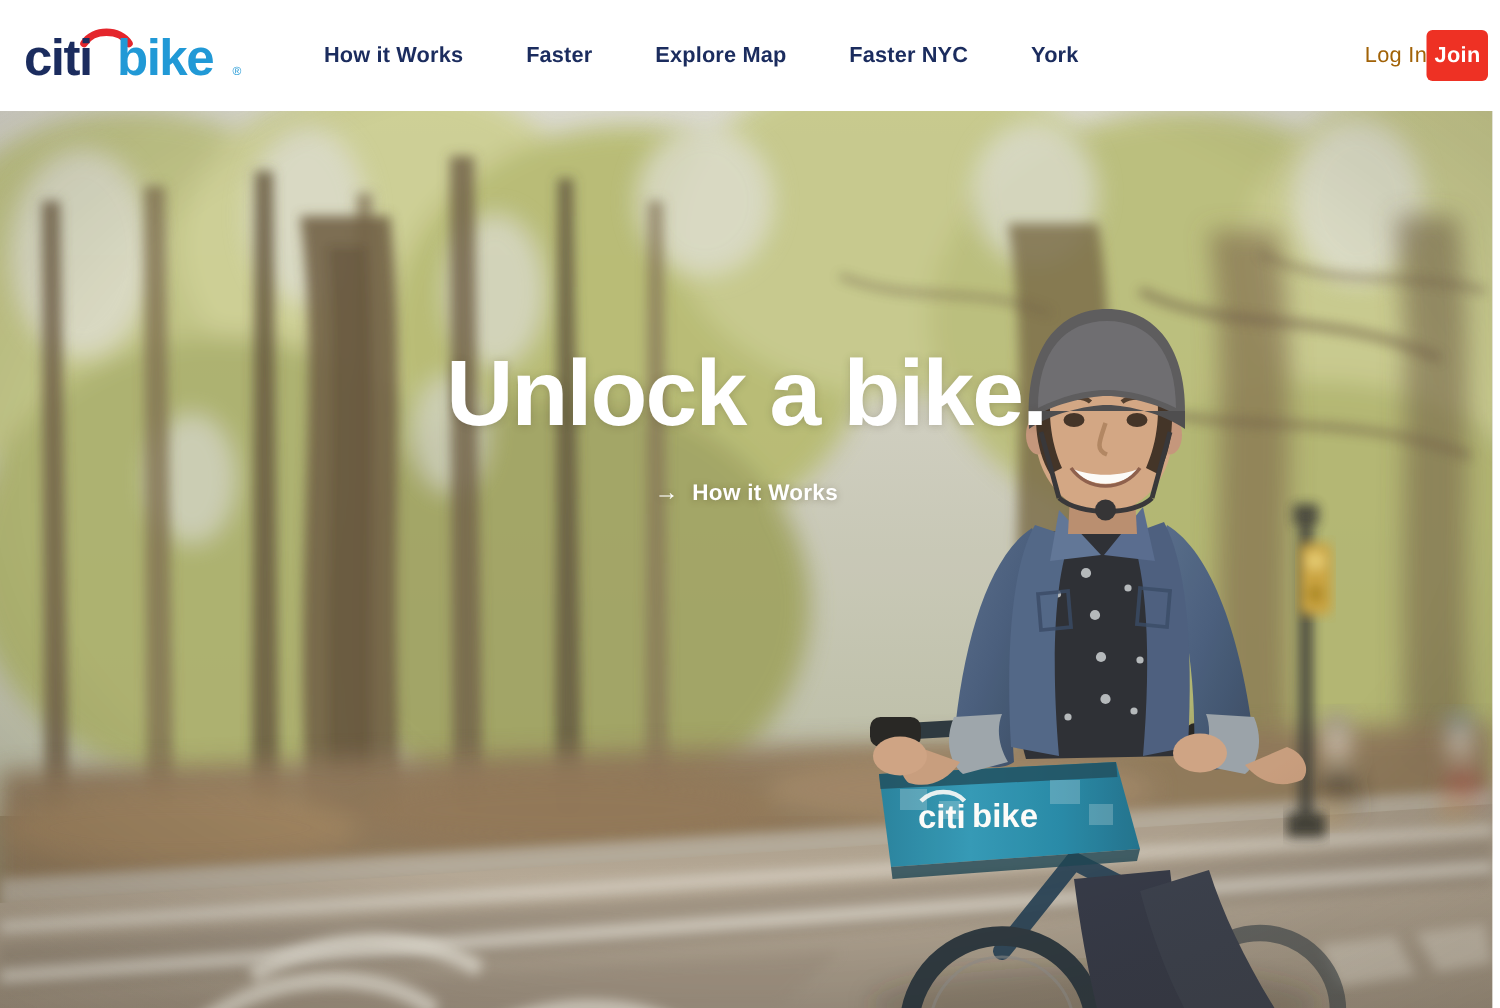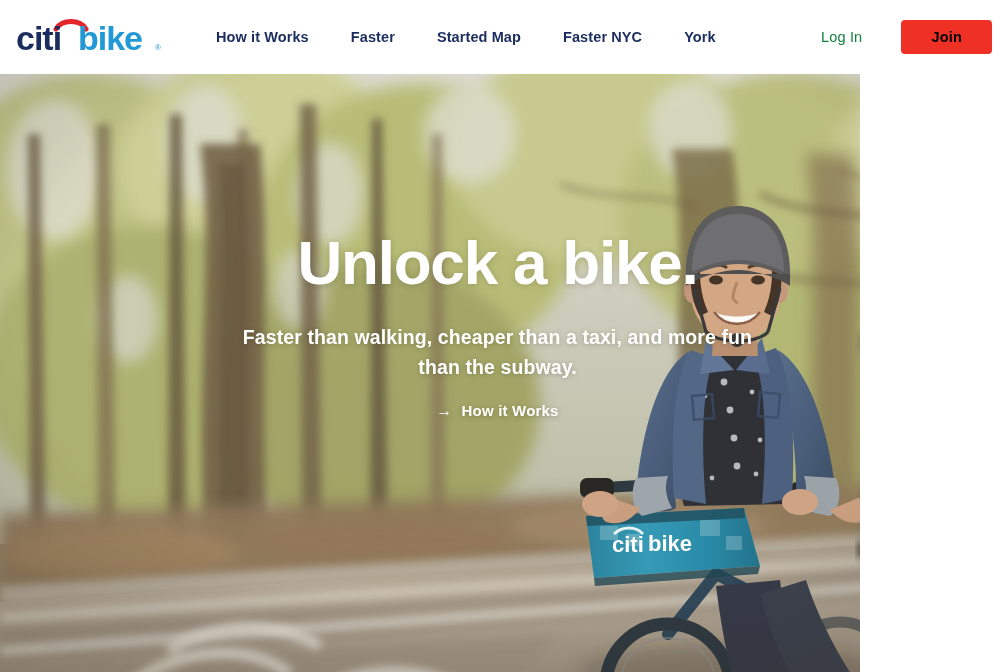--- a/index.html
+++ b/index.html
@@ -29,32 +29,32 @@
     letter-spacing:0.1px; padding:0 21px; cursor:pointer;
     white-space:nowrap;
   }
   .nav-item:first-child { padding-left:12px; }
 
   .header-right {
     position:absolute; right:8px; top:0; height:74px;
     display:flex; align-items:center; gap:0;
   }
   .login-link {
-    color:#15803d; font-size:14.5px; font-weight:normal;
-    margin-right:16px; cursor:pointer; letter-spacing:0.2px;
+    color:#a16207; font-size:14.5px; font-weight:normal;
+    cursor:pointer; letter-spacing:0.2px;
   }
   .join-btn {
-    background:#ee3124; color:#000000; font-size:14.5px; font-weight:bold;
-    border:none; border-radius:4px; padding:9px 30px; cursor:pointer;
-    letter-spacing:0.2px; font-family:"Liberation Sans", sans-serif;margin-left:23px;
+    background:#ee3124; color:#ffffff; font-size:14.5px; font-weight:bold;
+    border:none; border-radius:4px; padding:9px 5px; cursor:pointer;
+    letter-spacing:0.2px; font-family:"Liberation Sans", sans-serif;
   }
 
   
   .hero {
-    position:absolute; top:74px; left:0; width:860px; height:598px;
+    position:absolute; top:74px; left:0; width:995px; height:598px;
     overflow:hidden; background:#8f8a70;padding-left:12px;
   }
   .hero-photo { position:absolute; inset:0; }
 
   .hero-content {
     position:absolute; top:0; left:0; width:995px; height:598px;
     display:flex; flex-direction:column; align-items:center;
     z-index:20; pointer-events:none;
   }
   .hero-content > * { pointer-events:auto; }
@@ -101,21 +101,21 @@
         <path d="M40 12 C46 2, 64 2, 70 12" stroke="#e4262c" stroke-width="5" fill="none" stroke-linecap="round"></path>
         <text x="0" y="33" font-family="Liberation Sans, sans-serif" font-size="34" font-weight="bold" fill="#1b2c5e" letter-spacing="-1">citi</text>
         <text x="62" y="33" font-family="Liberation Sans, sans-serif" font-size="34" font-weight="bold" fill="#2199d6" letter-spacing="-1">bike</text>
         <text x="139" y="33" font-family="Liberation Sans, sans-serif" font-size="8" fill="#2199d6">®</text>
       </svg>
     </div>
 
     <div class="nav">
       <div class="nav-item">How it Works</div>
       <div class="nav-item">Faster</div>
-      <div class="nav-item">Started Map</div>
+      <div class="nav-item">Explore Map</div>
       <div class="nav-item">Faster NYC</div>
       <div class="nav-item">York</div>
     </div>
 
     <div class="header-right">
       <div class="login-link">Log In</div>
       <button class="join-btn">Join</button>
     </div>
   </div>
 
@@ -394,21 +394,20 @@
       </g>
 
       <rect x="0" y="0" width="995" height="598" fill="url(#vign)"></rect>
       <rect x="0" y="0" width="995" height="598" fill="rgba(215,195,150,0.07)"></rect>
     </svg>
 
     <div class="hero-content">
       <div class="hero-title">
         <div>Unlock a bike.</div>
       </div>
-      <div class="hero-sub">Faster than walking, cheaper than a taxi, and more fun than the subway.</div>
       <div class="how-link">
         <span class="arrow-glyph">→</span>
         <span>How it Works</span>
       </div>
     </div>
   </div>
 
   <div class="right-gutter"></div>
 </div>
 

